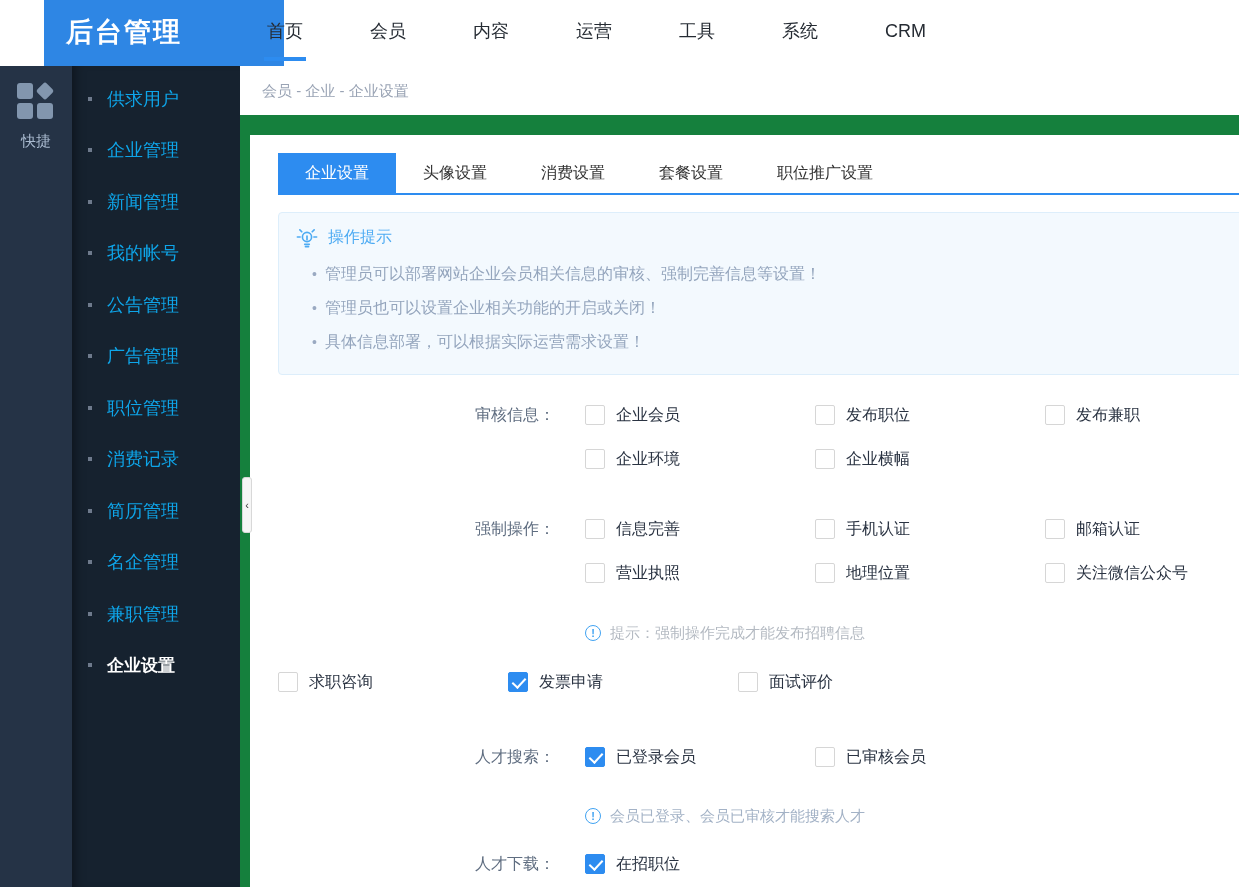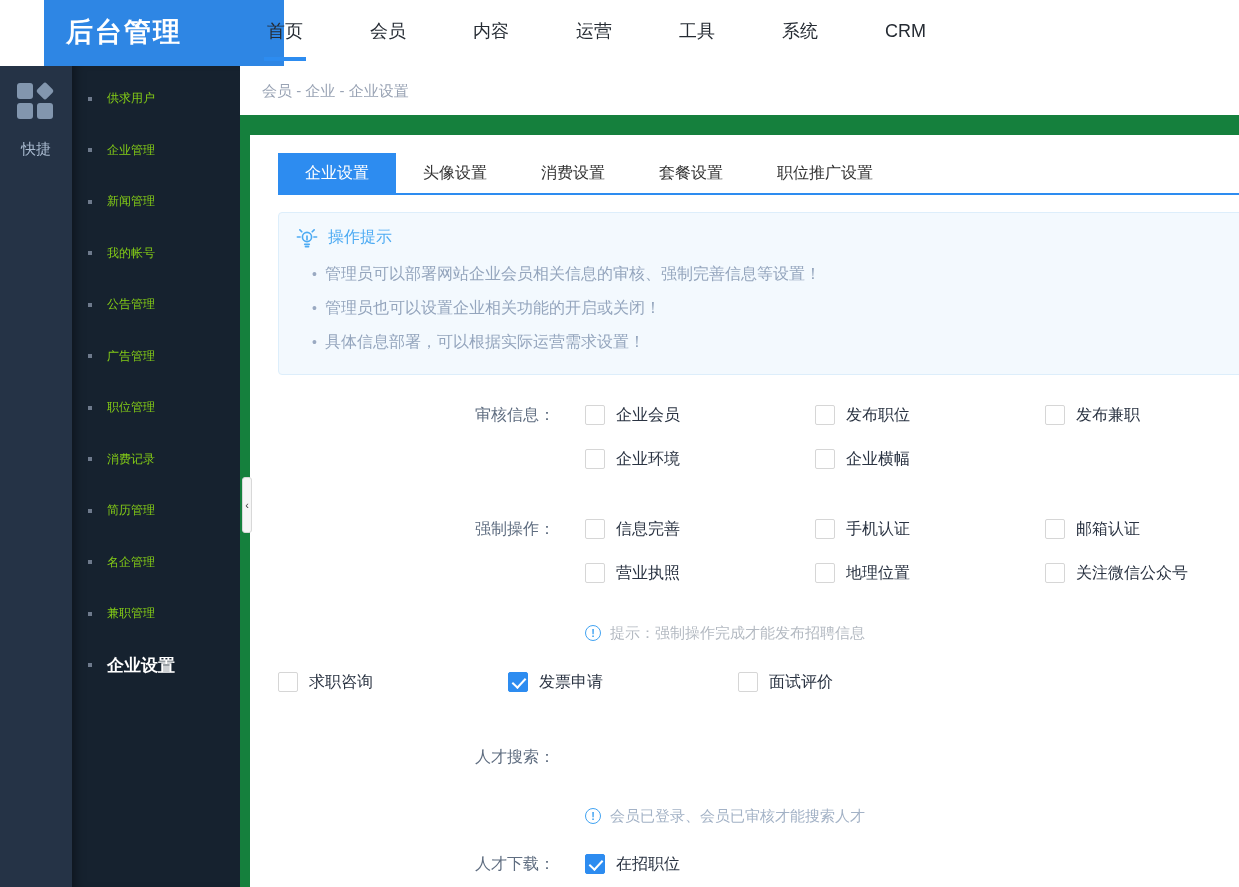--- a/index.html
+++ b/index.html
@@ -14,24 +14,24 @@
   .topnav { position:absolute; left:240px; top:0; right:0; height:66px; display:flex; align-items:center; padding-left:27px; }
   .nav-item { font-size:18px; color:#252b33; margin-right:67px; position:relative; height:66px; line-height:62px; cursor:pointer; }
   .nav-item.active::after { content:""; position:absolute; left:-3px; right:-3px; bottom:5px; height:4px; background:#2d8cf0; }
 
   
   .sidebar { position:absolute; left:0; top:66px; bottom:0; width:240px; display:flex; z-index:4; }
   .rail { width:72px; background:#253346; display:flex; flex-direction:column; align-items:center; padding-top:17px; }
   .quick-icon { width:38px; height:38px; display:grid; grid-template-columns:16px 16px; grid-template-rows:16px 16px; gap:4px; cursor:pointer; }
   .quick-icon span { background:#8296ae; border-radius:3px; }
   .quick-icon span.diamond { transform:rotate(45deg) scale(.82); }
-  .quick-label { margin-top:19px; font-size:15px; color:#a9bacf; }
+  .quick-label { margin-top:11px; font-size:15px; color:#a9bacf; }
   .submenu { width:168px; background:#16222f; box-shadow:inset 10px 0 12px -8px rgba(0,0,0,.45); padding-top:7px; }
   .submenu ul { list-style:none; }
-  .submenu li { height:51.5px; display:flex; align-items:center; padding-left:16px; font-size:12px; color:#84cc16; cursor:pointer; }
+  .submenu li { height:51.5px; display:flex; align-items:center; padding-left:16px; font-size:18px; color:#0ea5e9; cursor:pointer; }
   .submenu li .dot { width:4px; height:4px; background:#6e7a8c; margin-right:15px; flex:none; }
   .submenu li.active { color:#fff; font-weight:bold; font-size:17px; }
 
   
   .collapse-handle { position:absolute; left:242px; top:477px; width:10px; height:56px; background:#f6f6f6;
     border:1px solid #d8d8d8; border-radius:3px; z-index:6; display:flex; align-items:center; justify-content:center;
     font-size:11px; color:#3c3c3c; cursor:pointer; }
 
   
   .main { position:absolute; left:240px; top:66px; right:0; bottom:0; background:#15803d; }
@@ -275,20 +275,32 @@
           <label class="cb-item">
               <span class="cb"></span>
               <span class="cb-label">面试评价</span>
             </label>
         </div>
       </div>
     </div>
 
     <div class="form-group mt55">
       <div class="form-label">人才搜索：</div>
+      <div class="form-rows">
+        <div class="form-row">
+          <label class="cb-item">
+              <span class="cb checked"></span>
+              <span class="cb-label">已登录会员</span>
+            </label>
+          <label class="cb-item">
+              <span class="cb"></span>
+              <span class="cb-label">已审核会员</span>
+            </label>
+        </div>
+      </div>
     </div>
 
     <div class="form-note note-blue mt39">
       <span class="note-icon"></span>
       <span class="note-text">会员已登录、会员已审核才能搜索人才</span>
     </div>
 
     <div class="form-group mt28">
       <div class="form-label">人才下载：</div>
       <div class="form-rows">

